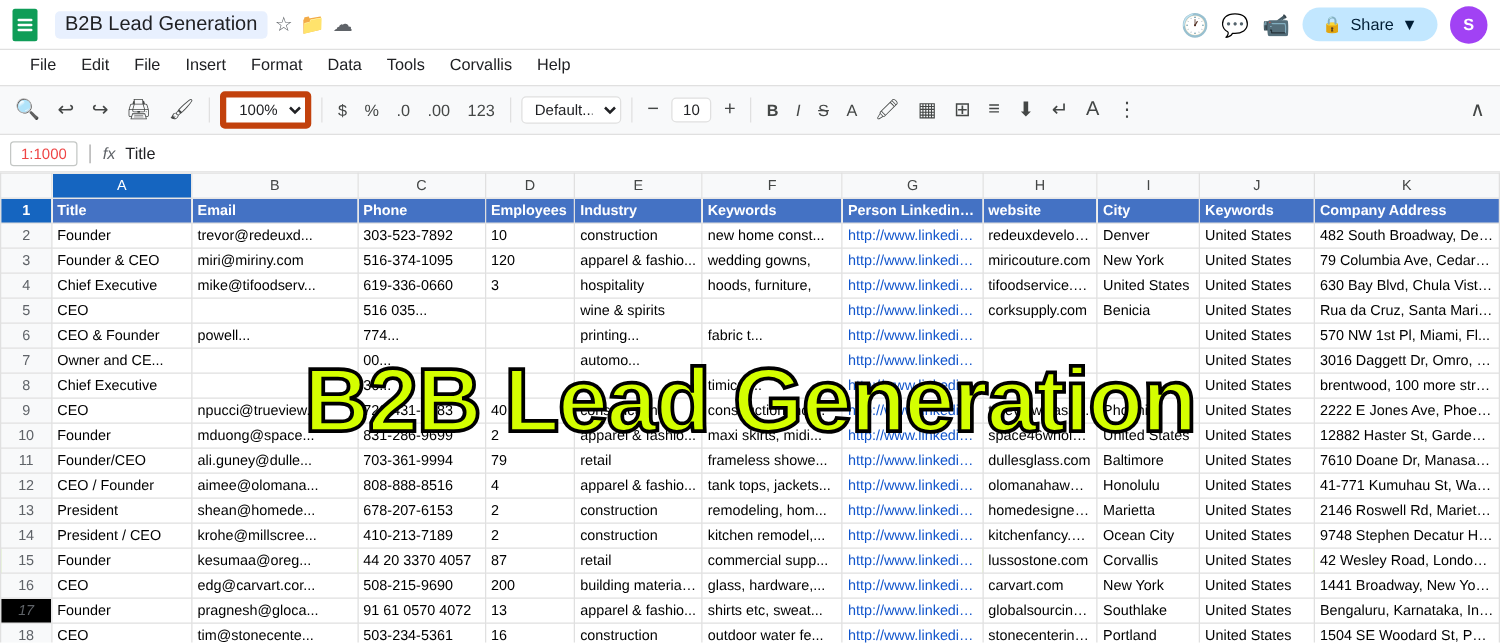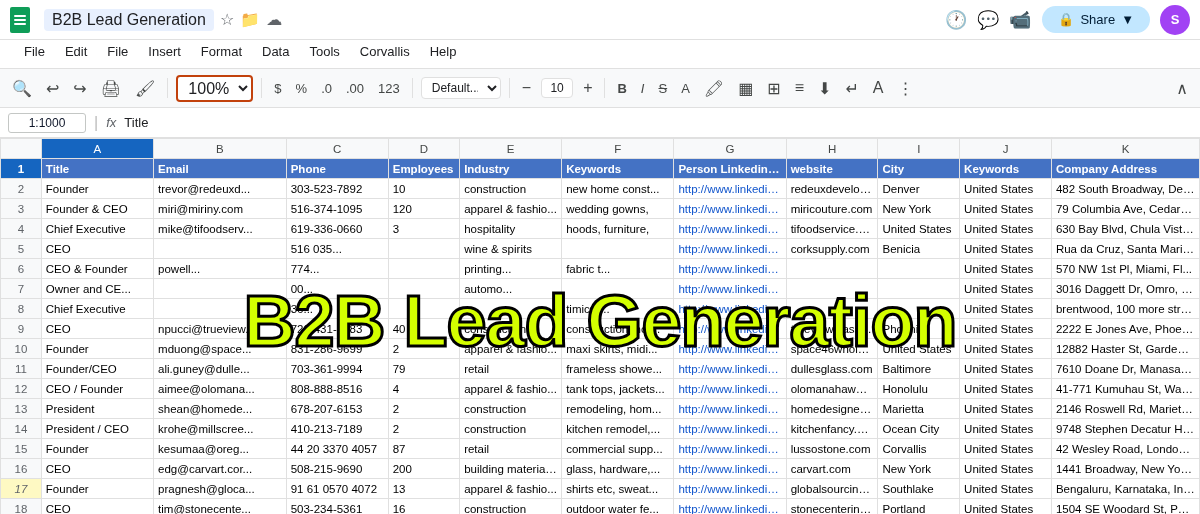--- a/index.html
+++ b/index.html
@@ -31,40 +31,40 @@
     .menu-item { padding: 2px 8px; font-size: 13px; color: #202124; cursor: pointer; border-radius: 3px; }
 
     
     .toolbar {
       display: flex; align-items: center; padding: 4px 8px; gap: 6px; background: #f8f9fa;
       border-top: 1px solid #e0e0e0; border-bottom: 1px solid #e0e0e0; height: 40px;
     }
     .toolbar-icon { color: #444746; font-size: 16px; cursor: pointer; padding: 2px 4px; }
     .toolbar-divider { width: 1px; height: 20px; background: #e0e0e0; margin: 0 2px; }
     .zoom-select {
-      border: 2px solid #c2410c; border-radius: 4px; padding: 2px 6px; font-size: 16px;
+      border: 5px solid #c2410c; border-radius: 4px; padding: 2px 6px; font-size: 12px;
       background: #fff; cursor: pointer; color: #202124;
     }
     .font-select {
       border: 1px solid #e0e0e0; border-radius: 4px; padding: 2px 6px; font-size: 12px;
       background: #fff; cursor: pointer; color: #202124; width: 80px;
     }
     .font-size-input {
       border: 1px solid #e0e0e0; border-radius: 4px; padding: 2px 4px; font-size: 12px;
       width: 32px; text-align: center; background: #fff; color: #202124;
     }
     .toolbar-btn { background: none; border: none; cursor: pointer; font-size: 13px; color: #444746; padding: 2px 4px; }
     .toolbar-btn.bold { font-weight: bold; }
     .toolbar-btn.italic { font-style: italic; }
 
     
     .formula-bar {
       display: flex; align-items: center; padding: 3px 8px; gap: 8px; border-bottom: 1px solid #e0e0e0; height: 30px; background: #fff;
     }
-    .cell-ref { border: 1px solid #c4c7c5; border-radius: 3px; padding: 2px 8px; font-size: 12px; width: 78px; text-align: center; color: #0f172a; }
+    .cell-ref { border: 1px solid #c4c7c5; border-radius: 3px; padding: 2px 8px; font-size: 12px; width: 54px; text-align: center; color: #ef4444; }
     .formula-divider { color: #bbb; font-size: 16px; }
     .fx-label { color: #5f6368; font-size: 13px; font-style: italic; }
     .formula-content { color: #202124; font-size: 13px; }
 
     
     .spreadsheet-container { overflow: hidden; position: relative; }
     table.sheet {
       border-collapse: collapse; width: 100%; table-layout: fixed;
     }
     table.sheet th, table.sheet td {
@@ -458,21 +458,21 @@
           <td>200</td>
           <td>building material...</td>
           <td>glass, hardware,...</td>
           <td class="link-cell">http://www.linkedin.c...</td>
           <td>carvart.com</td>
           <td>New York</td>
           <td>United States</td>
           <td>1441 Broadway, New York...</td>
         </tr>
         <tr style="background: rgb(248, 249, 250);">
-          <td class="row-num-col" style="background: #fef9c3; font-style: italic;">17</td>
+          <td class="row-num-col" style="background: #000000; font-style: italic;">17</td>
           <td>Founder</td>
           <td>pragnesh@gloca...</td>
           <td>91 61 0570 4072</td>
           <td>13</td>
           <td>apparel &amp; fashio...</td>
           <td>shirts etc, sweat...</td>
           <td class="link-cell">http://www.linkedin.c...</td>
           <td>globalsourcing-ir...</td>
           <td>Southlake</td>
           <td>United States</td>

